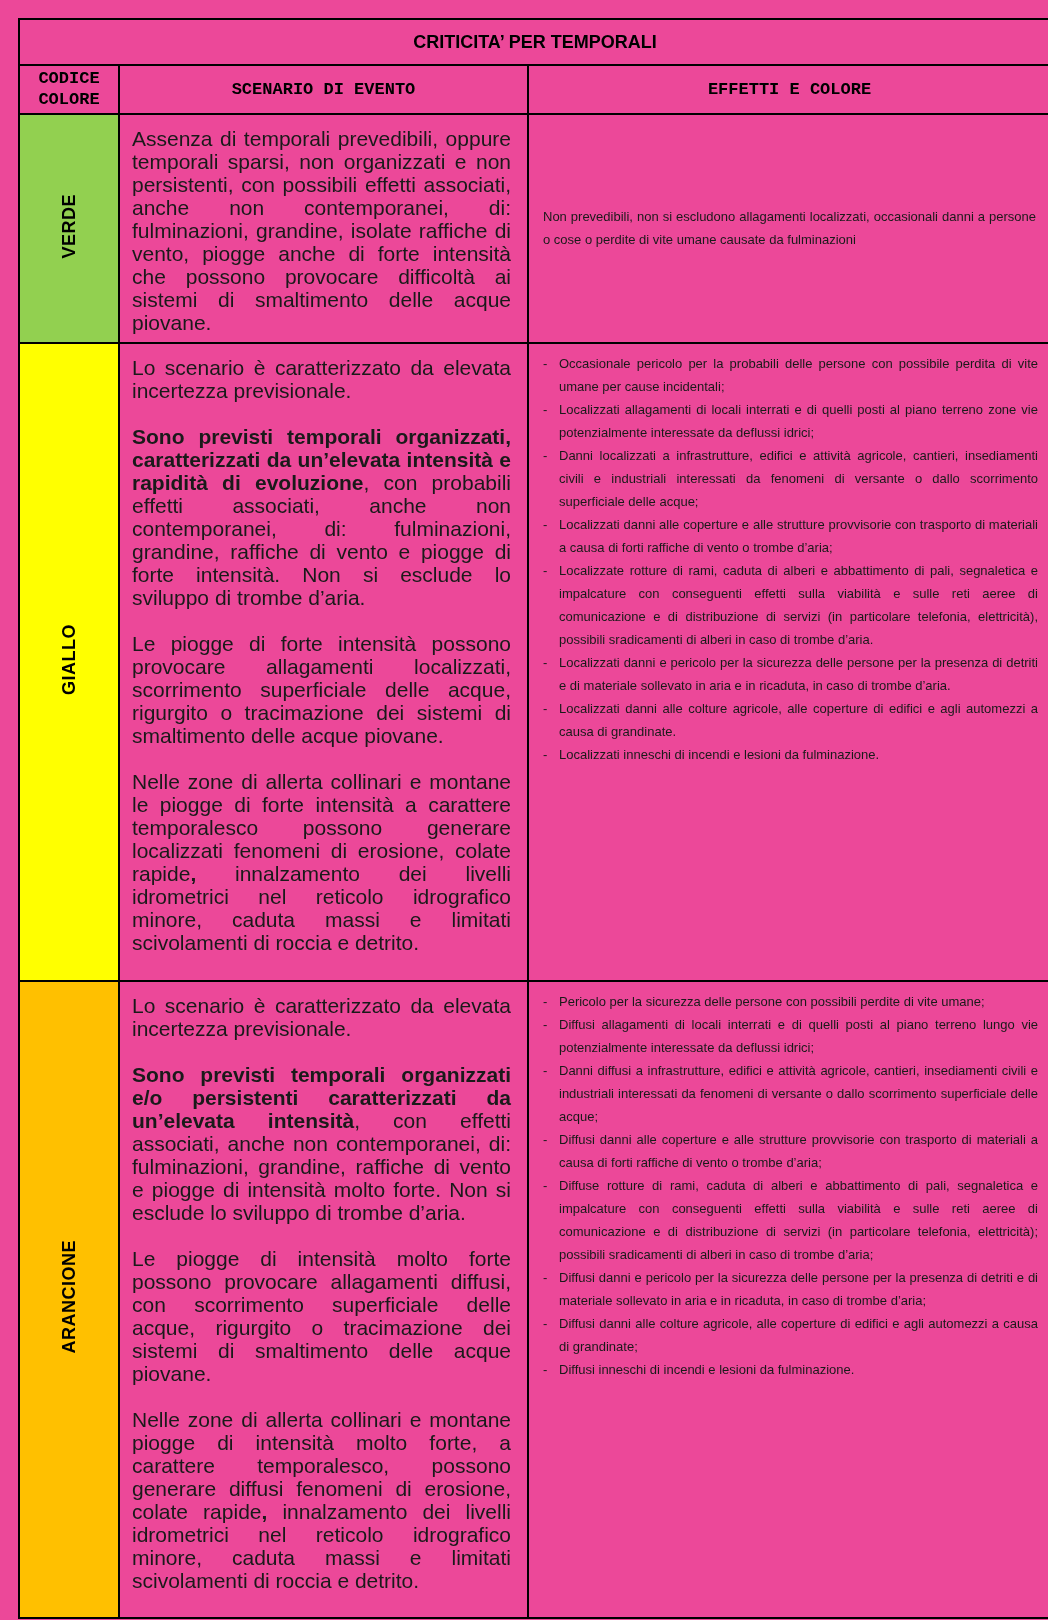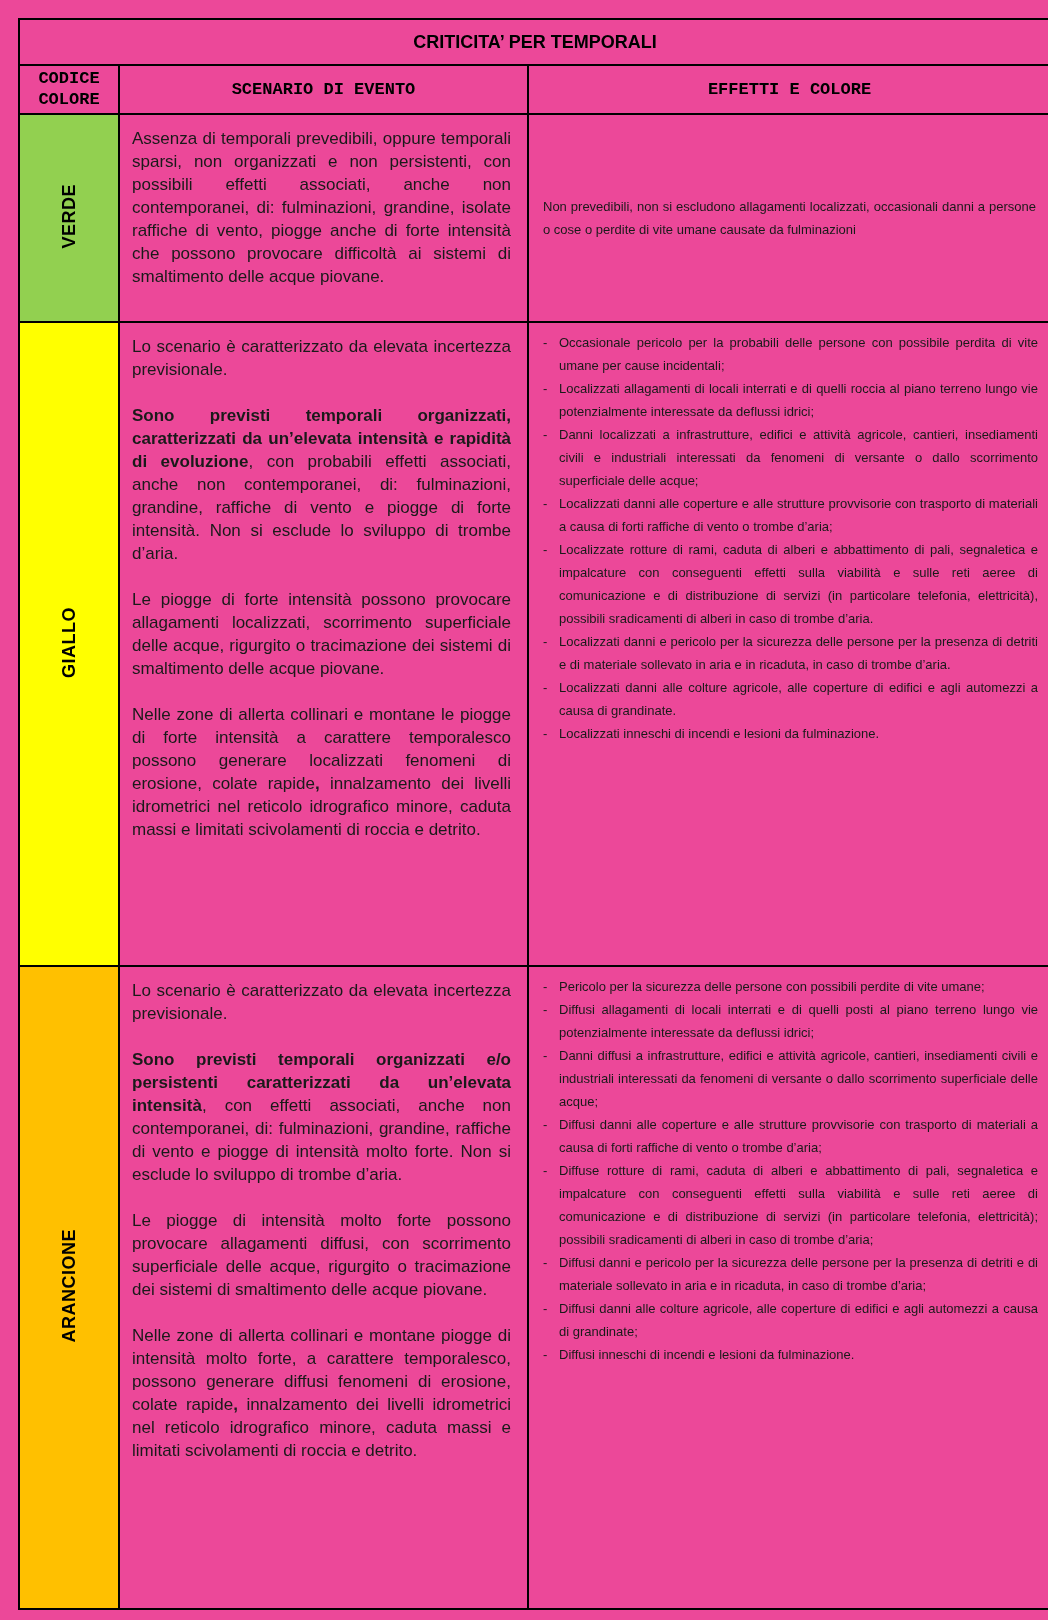--- a/index.html
+++ b/index.html
@@ -64,21 +64,21 @@
     writing-mode: vertical-rl;
     transform: rotate(180deg);
     font-size: 18px;
     font-weight: bold;
     color: #000000;
     letter-spacing: 0.5px;
     white-space: nowrap;
   }
   td.scenario-cell {
     padding: 12px 16px 8px 12px;
-    font-size: 17px;
+    font-size: 21px;
     line-height: 23px;
   }
   td.scenario-cell p {
     margin: 0 0 23px 0;
     text-align: justify;
   }
   td.scenario-cell p:last-child { margin-bottom: 0; }
   td.effects-cell {
     padding: 8px 12px 8px 8px;
     font-size: 13px;
@@ -137,21 +137,21 @@
         <tr class="data-row row-giallo">
           <td class="color-cell" style="background: rgb(255, 255, 0);"><span class="vertical-label">GIALLO</span></td>
           <td class="scenario-cell">
             <p><span>Lo scenario è caratterizzato da elevata incertezza previsionale.</span></p>
             <p><span class="bold-run">Sono previsti temporali organizzati, caratterizzati da un’elevata intensità e rapidità di evoluzione</span><span>, con probabili effetti associati, anche non contemporanei, di: fulminazioni, grandine, raffiche di vento e piogge di forte intensità. Non si esclude lo sviluppo di trombe d’aria.</span></p>
             <p><span>Le piogge di forte intensità possono provocare allagamenti localizzati, scorrimento superficiale delle acque, rigurgito o tracimazione dei sistemi di smaltimento delle acque piovane.</span></p>
             <p><span>Nelle zone di allerta collinari e montane le piogge di forte intensità a carattere temporalesco possono generare localizzati fenomeni di erosione, colate rapide</span><span class="bold-run">,</span><span> innalzamento dei livelli idrometrici nel reticolo idrografico minore, caduta massi e limitati scivolamenti di roccia e detrito.</span></p>
           </td>
           <td class="effects-cell">
             <div class="bullet-item"><span class="bullet-marker">-</span><span>Occasionale pericolo per la probabili delle persone con possibile perdita di vite umane per cause incidentali;</span></div>
-            <div class="bullet-item"><span class="bullet-marker">-</span><span>Localizzati allagamenti di locali interrati e di quelli roccia al piano terreno lungo vie potenzialmente interessate da deflussi idrici;</span></div>
+            <div class="bullet-item"><span class="bullet-marker">-</span><span>Localizzati allagamenti di locali interrati e di quelli posti al piano terreno zone vie potenzialmente interessate da deflussi idrici;</span></div>
             <div class="bullet-item"><span class="bullet-marker">-</span><span>Danni localizzati a infrastrutture, edifici e attività agricole, cantieri, insediamenti civili e industriali interessati da fenomeni di versante o dallo scorrimento superficiale delle acque;</span></div>
             <div class="bullet-item"><span class="bullet-marker">-</span><span>Localizzati danni alle coperture e alle strutture provvisorie con trasporto di materiali a causa di forti raffiche di vento o trombe d’aria;</span></div>
             <div class="bullet-item"><span class="bullet-marker">-</span><span>Localizzate rotture di rami, caduta di alberi e abbattimento di pali, segnaletica e impalcature con conseguenti effetti sulla viabilità e sulle reti aeree di comunicazione e di distribuzione di servizi (in particolare telefonia, elettricità), possibili sradicamenti di alberi in caso di trombe d’aria.</span></div>
             <div class="bullet-item"><span class="bullet-marker">-</span><span>Localizzati danni e pericolo per la sicurezza delle persone per la presenza di detriti e di materiale sollevato in aria e in ricaduta, in caso di trombe d’aria.</span></div>
             <div class="bullet-item"><span class="bullet-marker">-</span><span>Localizzati danni alle colture agricole, alle coperture di edifici e agli automezzi a causa di grandinate.</span></div>
             <div class="bullet-item"><span class="bullet-marker">-</span><span>Localizzati inneschi di incendi e lesioni da fulminazione.</span></div>
           </td>
         </tr>
         <tr class="data-row row-arancione">
           <td class="color-cell" style="background: rgb(255, 192, 0);"><span class="vertical-label">ARANCIONE</span></td>

